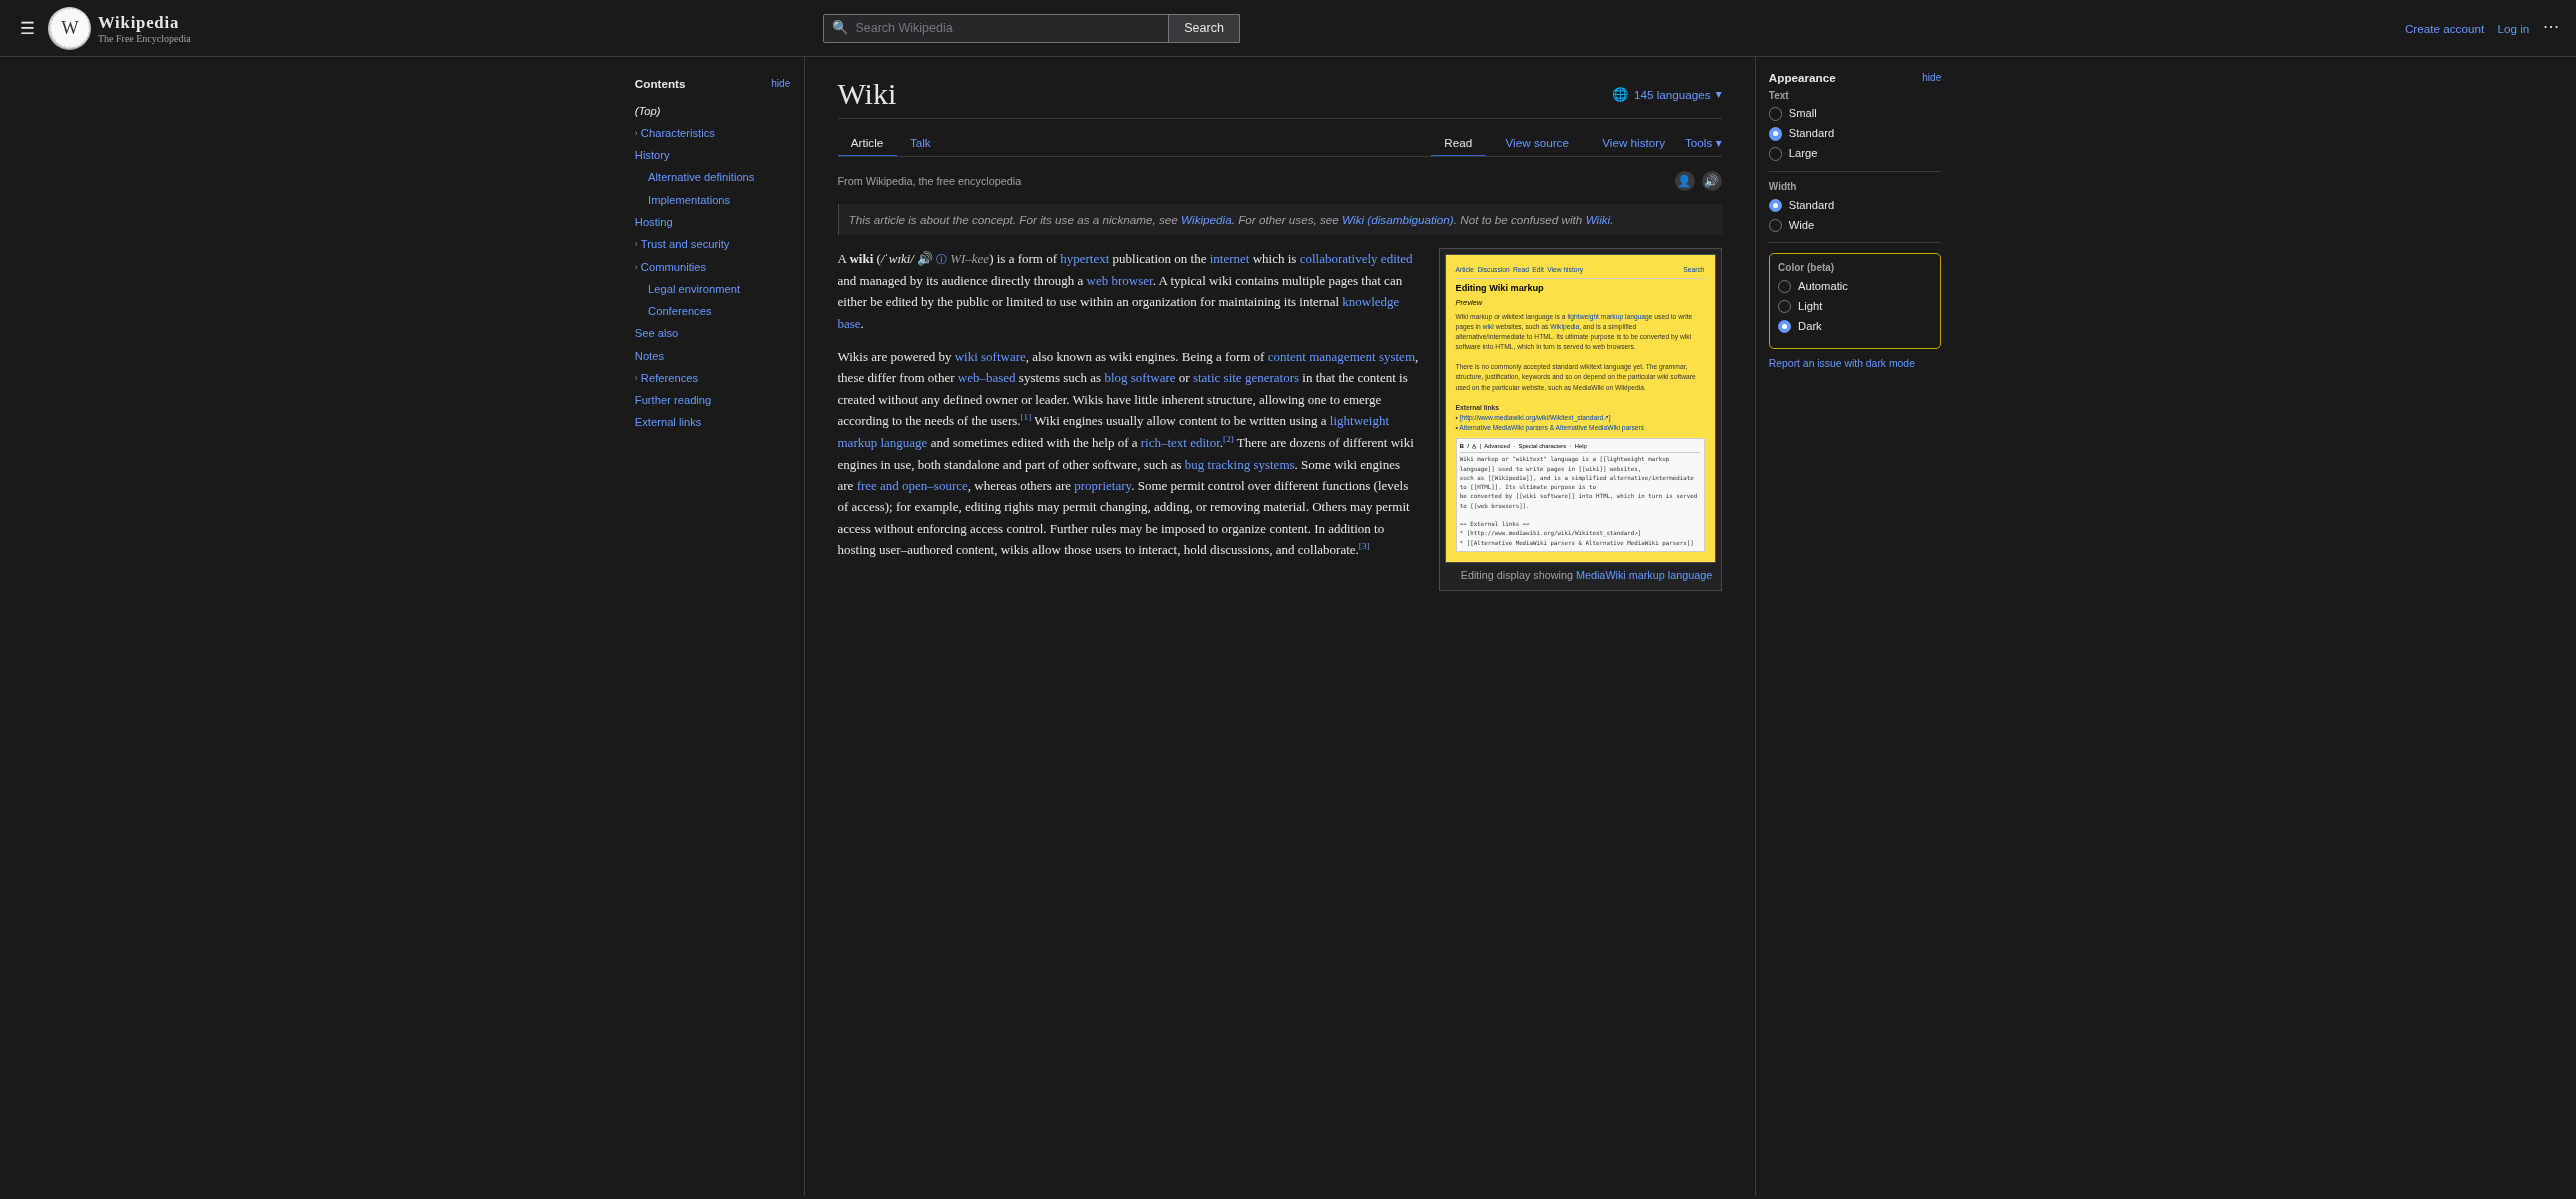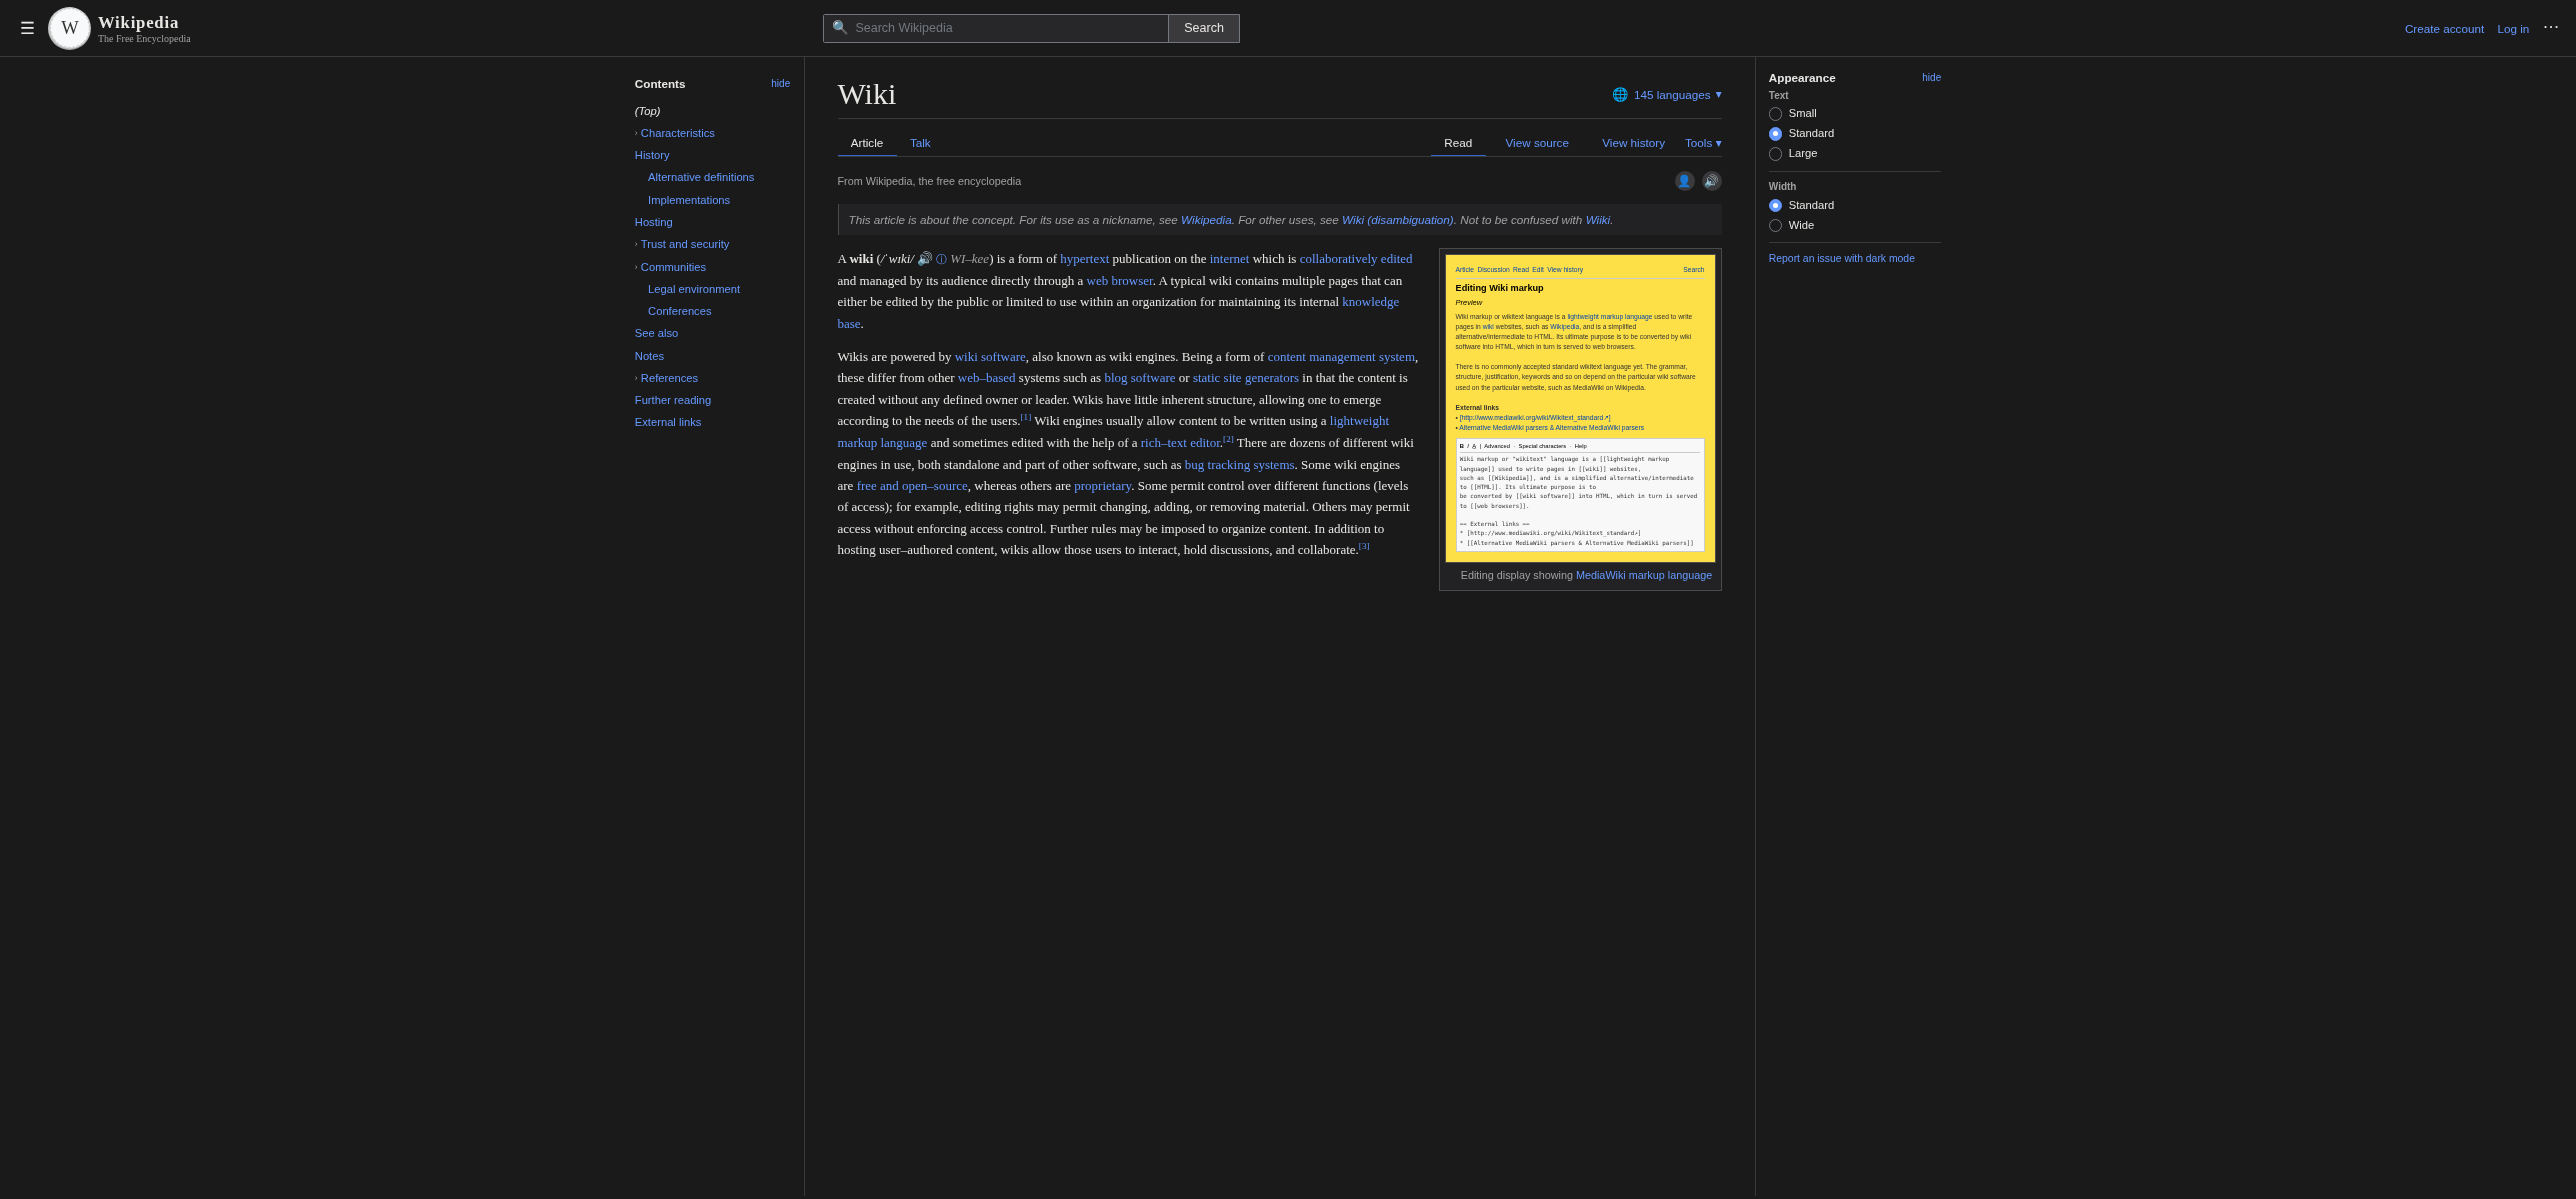--- a/index.html
+++ b/index.html
@@ -742,18 +742,35 @@
         <span class="radio-label">Standard</span>
       </div>
       <div class="radio-item">
         <div class="radio-circle"></div>
         <span class="radio-label">Wide</span>
       </div>
     </div>
 
     <div class="divider"></div>
 
+    <div class="color-beta-section">
+      <div class="section-label">Color (beta)</div>
+      <div class="radio-group">
+        <div class="radio-item">
+          <div class="radio-circle"></div>
+          <span class="radio-label">Automatic</span>
+        </div>
+        <div class="radio-item">
+          <div class="radio-circle"></div>
+          <span class="radio-label">Light</span>
+        </div>
+        <div class="radio-item">
+          <div class="radio-circle selected"></div>
+          <span class="radio-label">Dark</span>
+        </div>
+      </div>
+    </div>
 
     <a class="report-link" href="#">Report an issue with dark mode</a>
   </aside>
 
 </div>
 
 
 </body></html>

